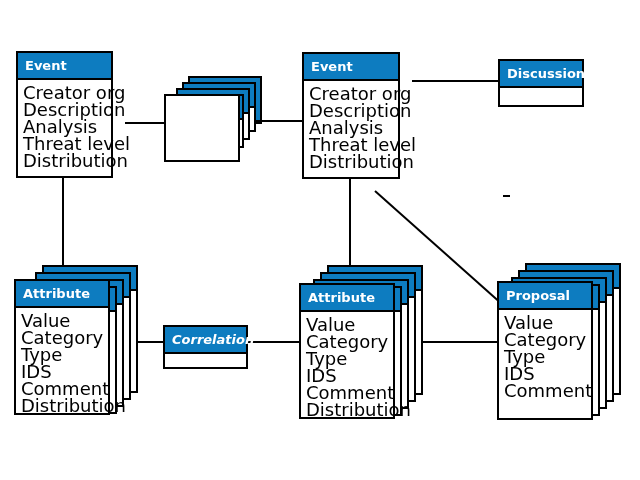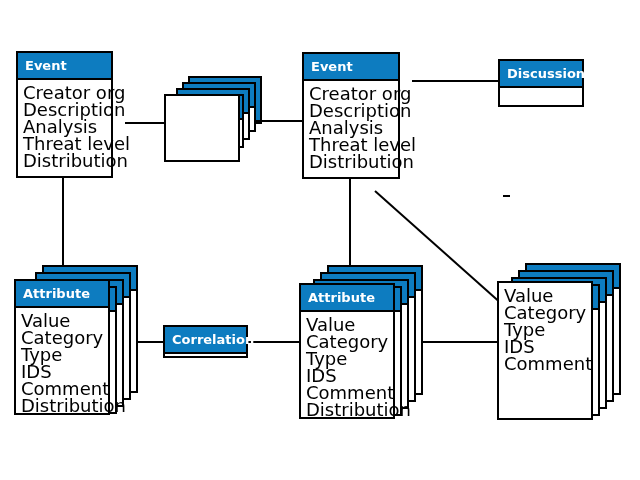--- a/index.html
+++ b/index.html
@@ -186,21 +186,21 @@
     <div class="body">
       <div class="fld">Value</div>
       <div class="fld">Category</div>
       <div class="fld">Type</div>
       <div class="fld">IDS</div>
       <div class="fld">Comment</div>
       <div class="fld">Distribution</div>
     </div>
   </div>
 
-  <div class="cbox" style="left:163px; top:325px; width:85px; height:33px;">
+  <div class="cbox" style="left:163px; top:325px; width:85px; height:44px;font-style:italic;">
     <div class="hdr">Correlation</div>
     <div class="body empty" style="height:6px;"></div>
   </div>
 
   <div class="stack" style="left:299px; top:265px; width:140px; height:152px;">
     <div class="layer" style="left:28px; top:0px; width:96px; height:130px;">
         <div class="lhdr" style="height:24px;"></div>
       </div>
     <div class="layer" style="left:21px; top:7px; width:96px; height:130px;">
         <div class="lhdr" style="height:24px;"></div>
@@ -232,20 +232,21 @@
         <div class="lhdr" style="height:24px;"></div>
       </div>
     <div class="layer" style="left:14px; top:14px; width:96px; height:132px;">
         <div class="lhdr" style="height:24px;"></div>
       </div>
     <div class="layer" style="left:7px; top:21px; width:96px; height:132px;">
         <div class="lhdr" style="height:24px;"></div>
       </div>
   </div>
   <div class="cbox" style="left:497px; top:281px; width:96px; height:139px;">
+    <div class="hdr">Proposal</div>
     <div class="body">
       <div class="fld">Value</div>
       <div class="fld">Category</div>
       <div class="fld">Type</div>
       <div class="fld">IDS</div>
       <div class="fld">Comment</div>
     </div>
   </div>
 
 </div>

